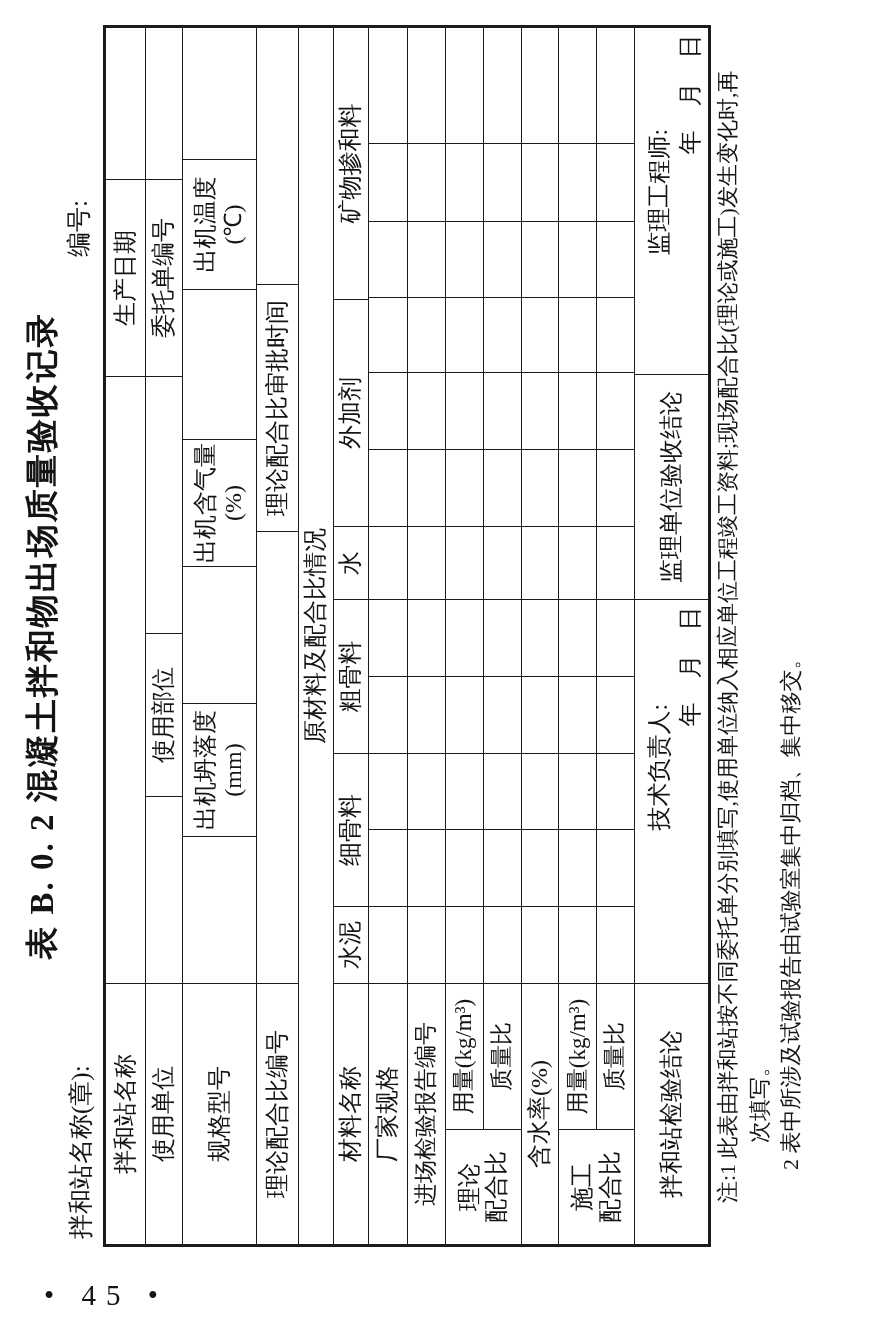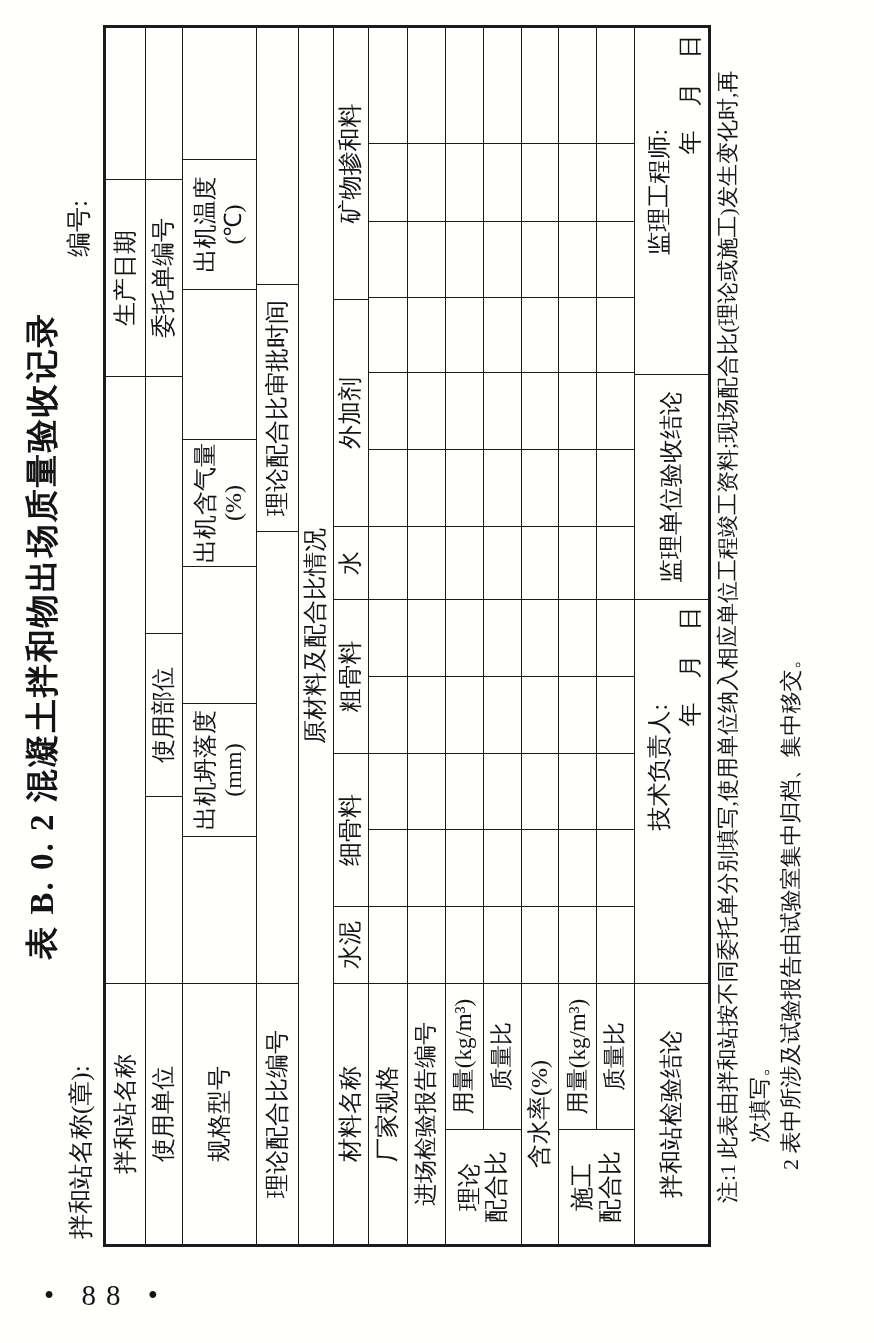--- a/index.html
+++ b/index.html
@@ -262,14 +262,14 @@
     </div>
 
     <div class="notes">
       <div class="l1">注:1 此表由拌和站按不同委托单分别填写,使用单位纳入相应单位工程竣工资料;现场配合比(理论或施工)发生变化时,再</div>
       <div class="l2">次填写。</div>
       <div class="l3">2 表中所涉及试验报告由试验室集中归档、集中移交。</div>
     </div>
 
   </div>
 
-  <div class="pagenum">• 88 •</div>
+  <div class="pagenum">• 45 •</div>
 </div>
 
 </body></html>

